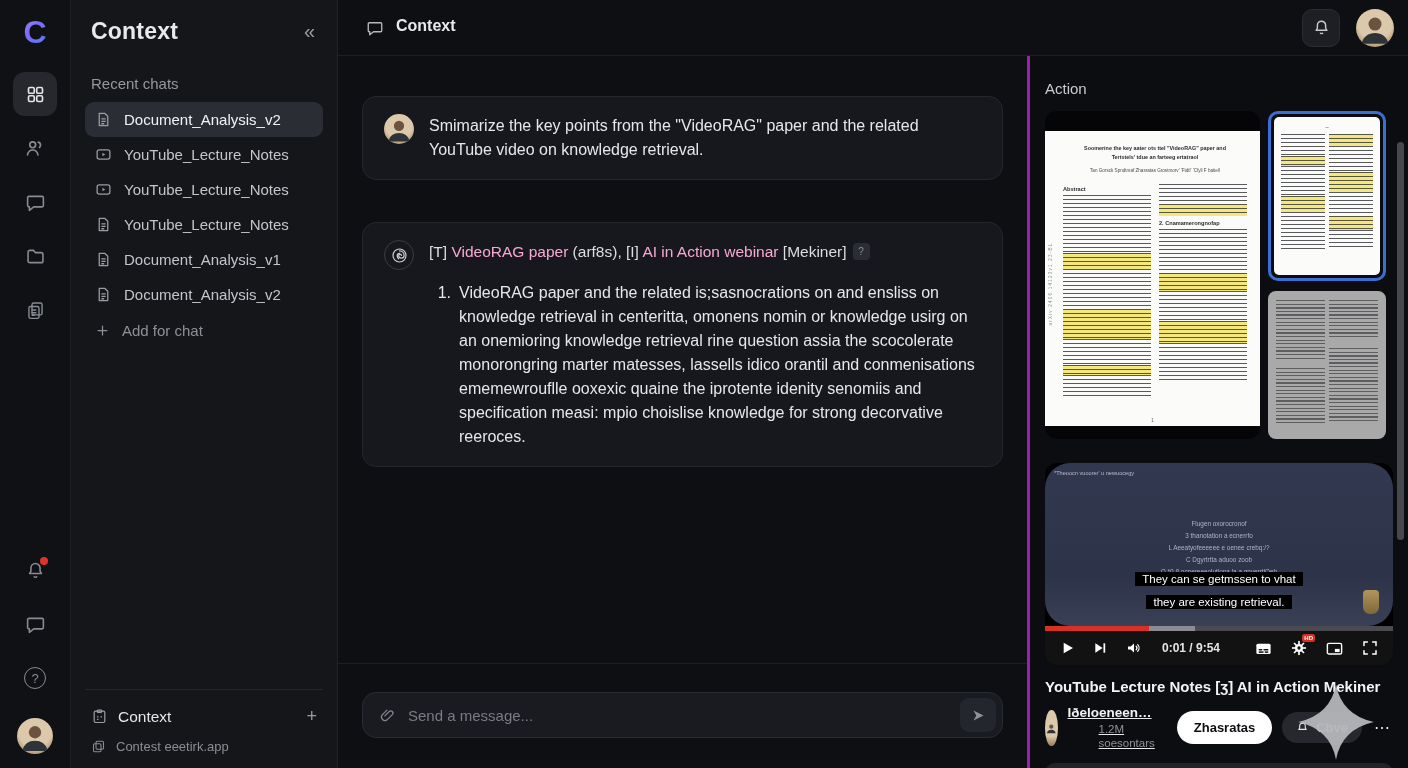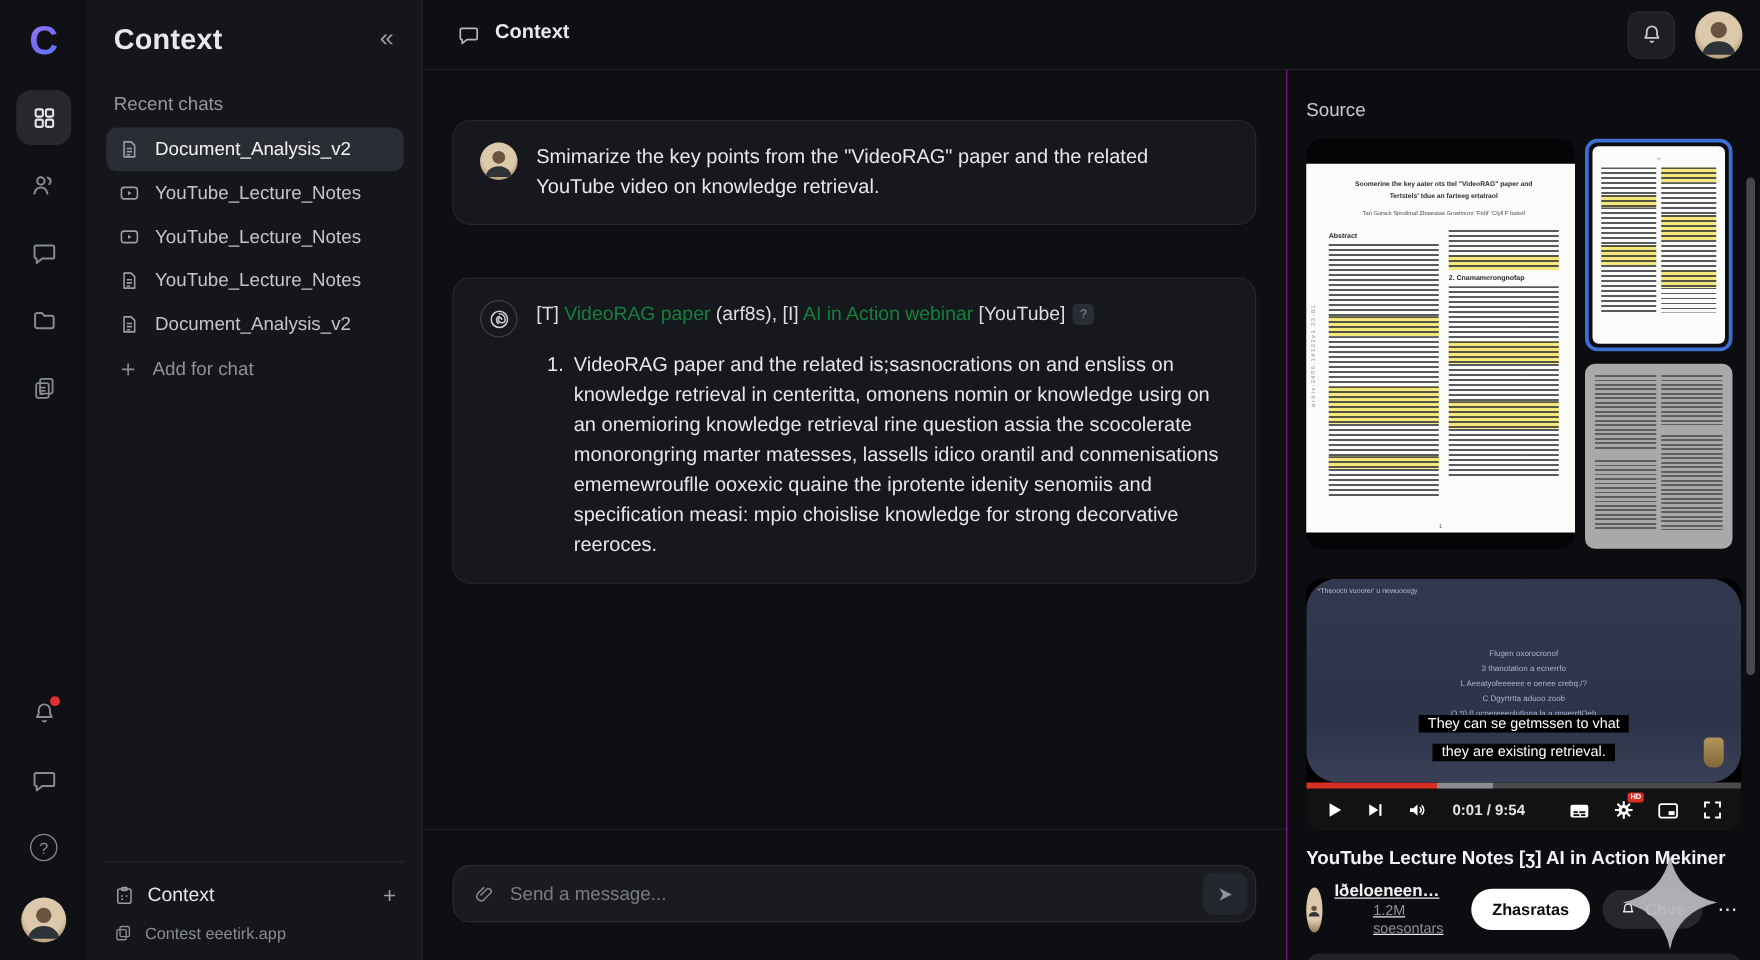--- a/index.html
+++ b/index.html
@@ -35,28 +35,28 @@
   .sb-link { display:flex; align-items:center; gap:10px; font-size:13px; color:#8a8d92; padding:8px 2px 2px; }
 
   
   .content { flex:1; display:flex; flex-direction:column; min-width:0; }
   .topbar { height:56px; border-bottom:1px solid #1d1f24; display:flex; align-items:center; padding:0 14px 0 28px; gap:12px; flex:0 0 auto; }
   .topbar .t-title { font-size:16px; color:#e8e9ec; }
   .topbar-right { margin-left:auto; display:flex; align-items:center; gap:16px; }
   .bell-btn { width:38px; height:38px; border-radius:10px; background:#1d1f24; border:1px solid #2a2c32; display:flex; align-items:center; justify-content:center; color:#c9cbd0; cursor:pointer; }
 
   .body-row { flex:1; display:flex; min-height:0; }
-  .chat-col { width:692px; border-right:1px solid #a21caf; display:flex; flex-direction:column; min-width:0; }
+  .chat-col { width:692px; border-right:3px solid #a21caf; display:flex; flex-direction:column; min-width:0; }
   .messages { flex:1; padding:40px 24px 0; overflow:hidden; }
   .card { background:#16181d; border:1px solid #24262c; border-radius:14px; padding:17px 21px; display:flex; gap:15px; }
   .card + .card { margin-top:42px; }
   .msg-avatar { flex:0 0 30px; width:30px; height:30px; }
   .msg-body { flex:1; font-size:16px; line-height:1.5; color:#e6e7ea; }
   .src-line { font-size:15.5px; margin-bottom:18px; color:#dcdde0; }
-  .src-line a { color:#15803d; text-decoration:none; cursor:pointer; }
+  .src-line a { color:#f9a8d4; text-decoration:none; cursor:pointer; }
   .src-badge { display:inline-flex; width:17px; height:17px; border-radius:4px; background:#2a2d33; color:#8b8e94; font-size:10px; align-items:center; justify-content:center; vertical-align:2px; margin-left:6px; }
   .para { margin-bottom:18px; }
   .olist { display:flex; gap:8px; }
   .olist .num { flex:0 0 22px; text-align:right; }
   .ai-logo { width:30px; height:30px; border-radius:50%; border:1.4px solid #3a3d43; display:flex; align-items:center; justify-content:center; color:#cfd1d5; }
 
   .composer { border-top:1px solid #1d1f24; padding:28px 24px 30px; flex:0 0 auto; }
   .input-wrap { background:#191b20; border:1px solid #282b31; border-radius:14px; height:46px; display:flex; align-items:center; padding:0 6px 0 16px; gap:12px; }
   .input-wrap input { flex:1; background:transparent; border:none; outline:none; color:#0ea5e9; font-size:15px; font-family:"Liberation Sans",sans-serif; }
   .input-wrap input::placeholder { color:#797c83; }
@@ -237,20 +237,29 @@
       </span>
     <span>YouTube_Lecture_Notes</span>
   </div>
   <div class="sb-item">
     <span class="ic">
         <svg width="17" height="17" viewBox="0 0 24 24" fill="none" stroke="currentColor" stroke-width="1.8" stroke-linejoin="round">
           <path d="M6 3.5h8l4 4v13H6z"></path>
           <path d="M9 11h6M9 14.5h6M9 18h4"></path>
         </svg>
       </span>
+    <span>Document_Analysis_v1</span>
+  </div>
+  <div class="sb-item">
+    <span class="ic">
+        <svg width="17" height="17" viewBox="0 0 24 24" fill="none" stroke="currentColor" stroke-width="1.8" stroke-linejoin="round">
+          <path d="M6 3.5h8l4 4v13H6z"></path>
+          <path d="M9 11h6M9 14.5h6M9 18h4"></path>
+        </svg>
+      </span>
     <span>Document_Analysis_v2</span>
   </div>
 
   <div class="sb-add">
     <span>
         <svg width="15" height="15" viewBox="0 0 24 24" fill="none" stroke="currentColor" stroke-width="2" stroke-linecap="round">
           <path d="M12 5v14M5 12h14"></path>
         </svg>
       </span>
     <span>Add for chat</span>
@@ -322,21 +331,21 @@
         <div class="card">
           <span class="ai-logo msg-avatar">
             <svg width="19" height="19" viewBox="0 0 24 24" fill="none" stroke="currentColor" stroke-width="1.5" stroke-linecap="round">
                 <circle cx="12" cy="12" r="8.2"></circle>
                 <path d="M12 6.2a5.8 5.8 0 0 1 5.8 5.8 3.4 3.4 0 0 1-6.8 0 1.7 1.7 0 0 1 3.4 0"></path>
                 <path d="M12 9.2a2.9 2.9 0 0 0-2.9 2.9 5.8 5.8 0 0 0 1.6 4"></path>
               </svg>
           </span>
           <div class="msg-body">
             <p class="src-line">
-              <span>[T] </span><a>VideoRAG paper</a><span> (arf8s), [I] </span><a>AI in Action webinar</a><span> [YouTube]</span><span class="src-badge">?</span>
+              <span>[T] </span><a>VideoRAG paper</a><span> (arf8s), [I] </span><a>AI in Action webinar</a><span> [Mekiner]</span><span class="src-badge">?</span>
             </p>
             <div class="olist">
               <span class="num">1.</span>
               <span>VideoRAG paper and the related is;sasnocrations on and ensliss on knowledge retrieval in centeritta, omonens nomin or knowledge usirg on an onemioring knowledge retrieval rine question assia the scocolerate monorongring marter matesses, lassells idico orantil and conmenisations ememewrouflle ooxexic quaine the iprotente idenity senomiis and specification measi: mpio choislise knowledge for strong decorvative reeroces.</span>
             </div>
           </div>
         </div>
 
       </div>
 
@@ -351,21 +360,21 @@
           <button class="send-btn">
               <svg width="15" height="15" viewBox="0 0 24 24" fill="currentColor">
                 <path d="M4 4l16 8-16 8 4.5-8z"></path>
               </svg>
             </button>
         </div>
       </div>
     </section>
 
     <aside class="source-panel">
-      <div class="sp-title">Source</div>
+      <div class="sp-title">Action</div>
 
       <div class="sp-grid">
         <div class="paper-frame">
           <div class="paper-page">
             <div class="p-margin">arXiv:2406.14123v1  23-BL</div>
             <div class="p-title">
               <div>Soomerine the key aater ots ttel "VideoRAG" paper and</div>
               <div>Tertstels' tdue an farteeg ertatraol</div>
             </div>
             <div class="p-authors">Tan Gorsck Spndtmaf Zhasratas Grostmorv' 'Ftdtl' 'Cfyll F batiell</div>

